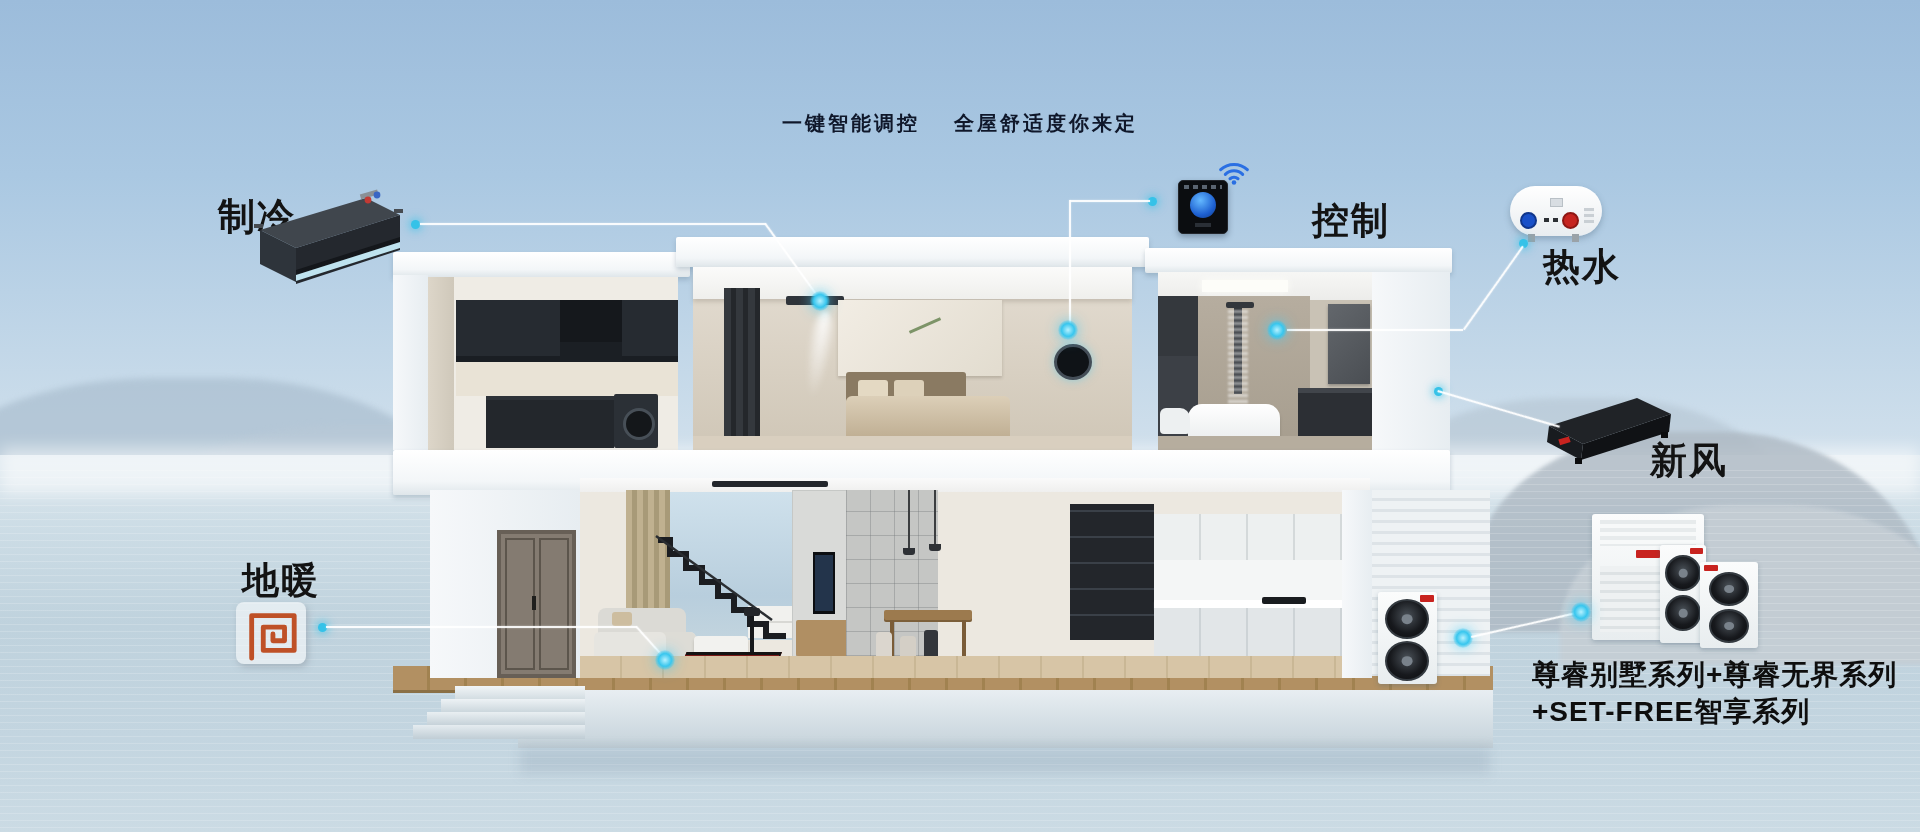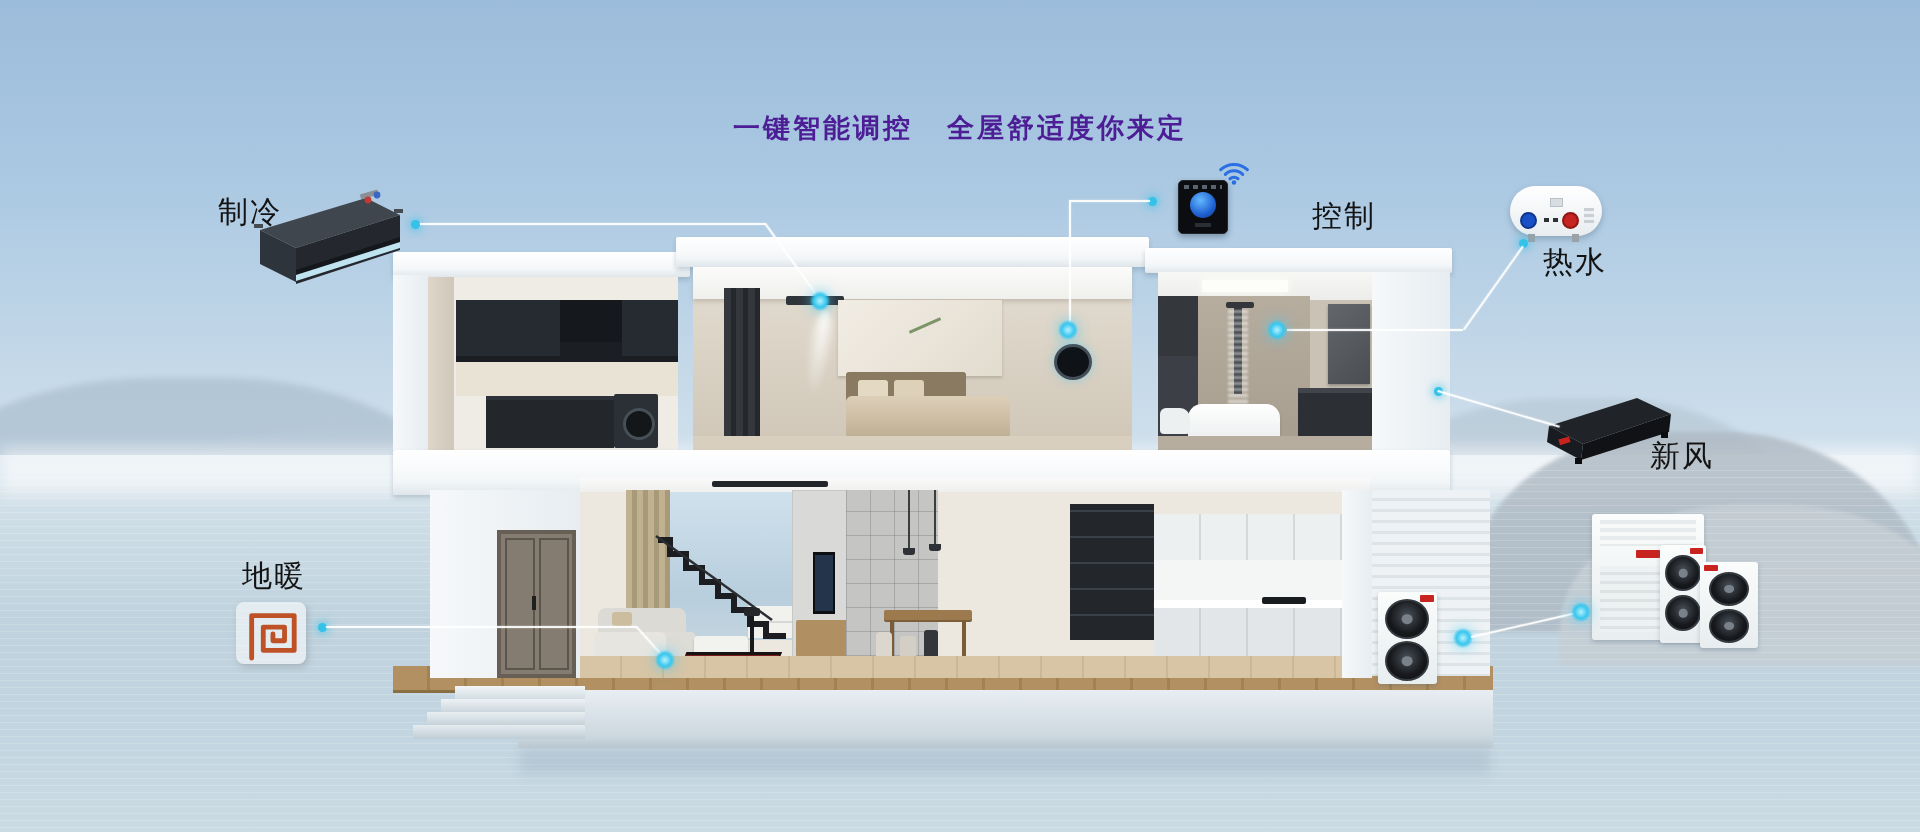--- a/index.html
+++ b/index.html
@@ -11,24 +11,24 @@
        background:linear-gradient(180deg,#9cbcdb 0%,#aac8e2 35%,#c2d7e8 70%,#d7e4ee 100%);}
   .mount{border-radius:55% 60% 0 0/100% 130% 0 0;filter:blur(3px);}
   .water{left:0;top:455px;width:1920px;height:377px;
          background:linear-gradient(180deg,#dfe9f0 0%,#cddde6 18%,#bfd2dd 45%,#c3d5e0 75%,#cbdbe4 100%);}
   .streaks{left:0;top:470px;width:1920px;height:362px;opacity:.5;
            background:repeating-linear-gradient(180deg,rgba(255,255,255,.35) 0 1px,rgba(255,255,255,0) 1px 7px);}
   .hazeband{left:0;top:448px;width:1920px;height:46px;background:rgba(255,255,255,.55);filter:blur(8px);}
   
   .title{left:0;top:38px;width:1920px;text-align:center;color:#fff;font-size:56px;
          font-weight:800;letter-spacing:5px;text-shadow:0 1px 3px rgba(80,110,140,.25);}
-  .subtitle{left:0;top:110px;width:1920px;text-align:center;color:#4c1d95;font-size:27px;
+  .subtitle{left:0;top:110px;width:1920px;text-align:center;color:#0f172a;font-size:20px;
             font-weight:600;letter-spacing:3px;}
   .subtitle .gap{display:inline-block;width:34px;}
-  .lbl{color:#131313;font-size:30px;font-weight:400;letter-spacing:2px;}
+  .lbl{color:#131313;font-size:37px;font-weight:700;letter-spacing:2px;}
   .series{color:#0e0e0e;font-size:28px;font-weight:700;line-height:37px;letter-spacing:1px;}
   
   .ln{height:2px;background:rgba(255,255,255,.92);transform-origin:0 0;box-shadow:0 0 2px rgba(255,255,255,.5);}
   .vln{width:2px;background:rgba(255,255,255,.92);box-shadow:0 0 2px rgba(255,255,255,.5);}
   .cdot{width:9px;height:9px;border-radius:50%;background:#35c2e8;box-shadow:0 0 8px 2px rgba(53,194,232,.65);}
   .glow{width:20px;height:20px;border-radius:50%;
         background:radial-gradient(circle,#b5f1ff 0%,#38c6ee 45%,rgba(56,198,238,0) 74%);
         filter:drop-shadow(0 0 7px rgba(70,205,245,.9));}
   
   .slab{background:linear-gradient(180deg,#ffffff 0%,#f3f6f8 70%,#dfe6ea 100%);
@@ -193,20 +193,24 @@
   <div class="a ounit" style="left:1660px;top:545px;width:46px;height:98px;">
     <div class="a rlogo" style="left:30px;top:3px;width:13px;height:6px;"></div>
     <div class="a fan" style="left:5px;top:10px;width:36px;height:36px;"></div>
     <div class="a fan" style="left:5px;top:50px;width:36px;height:36px;"></div>
   </div>
   <div class="a ounit" style="left:1700px;top:562px;width:58px;height:86px;">
     <div class="a rlogo" style="left:4px;top:3px;width:14px;height:6px;"></div>
     <div class="a fan" style="left:9px;top:10px;width:40px;height:34px;"></div>
     <div class="a fan" style="left:9px;top:47px;width:40px;height:34px;"></div>
   </div>
+  <div class="a series" style="left:1532px;top:656px;">
+    <div>尊睿别墅系列+尊睿无界系列</div>
+    <div>+SET-FREE智享系列</div>
+  </div>
 
   <div class="a lbl" style="left:218px;top:192px;">制冷</div>
   <svg class="a" style="left:248px;top:184px;" width="165" height="115" viewBox="0 0 165 115">
     <polygon points="12,46 118,14 152,31 48,64" fill="#40464d"></polygon>
     <polygon points="48,64 152,31 152,66 48,100" fill="#24282e"></polygon>
     <polygon points="12,46 48,64 48,98 12,80" fill="#2e343b"></polygon>
     <polygon points="48,86 152,53 152,58 48,91" fill="#14171b"></polygon>
     <polygon points="48,91 152,58 152,64 48,97" fill="#bfe3ef"></polygon>
     <rect x="112" y="8" width="18" height="5" fill="#8a9096" transform="rotate(-16 121 10)"></rect>
     <circle cx="120" cy="16" r="3.4" fill="#c23a34"></circle>

